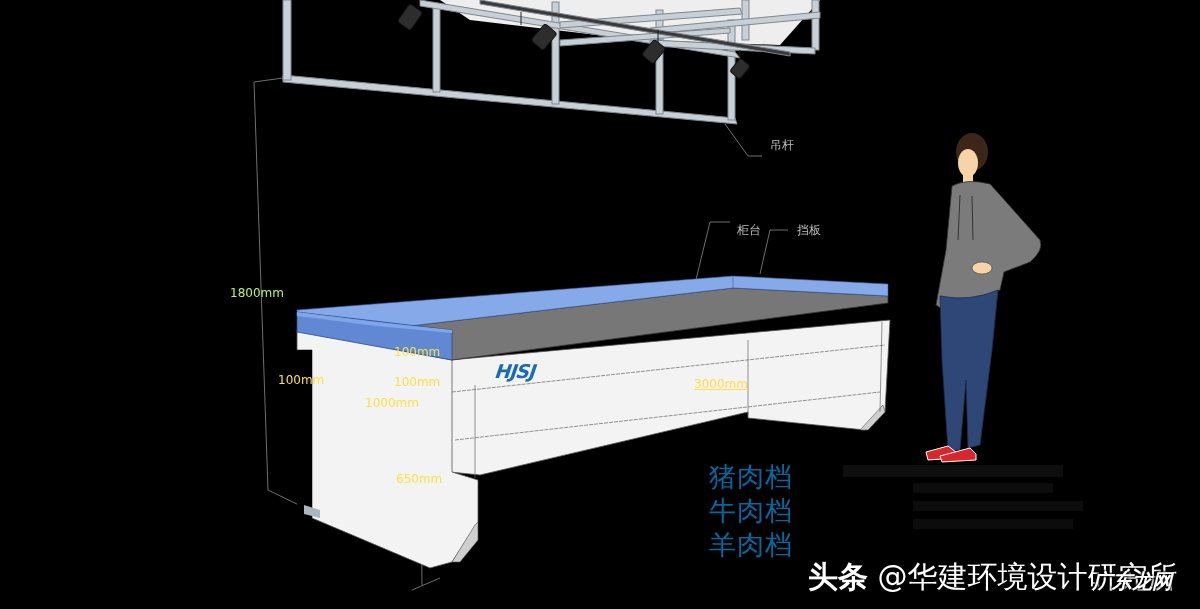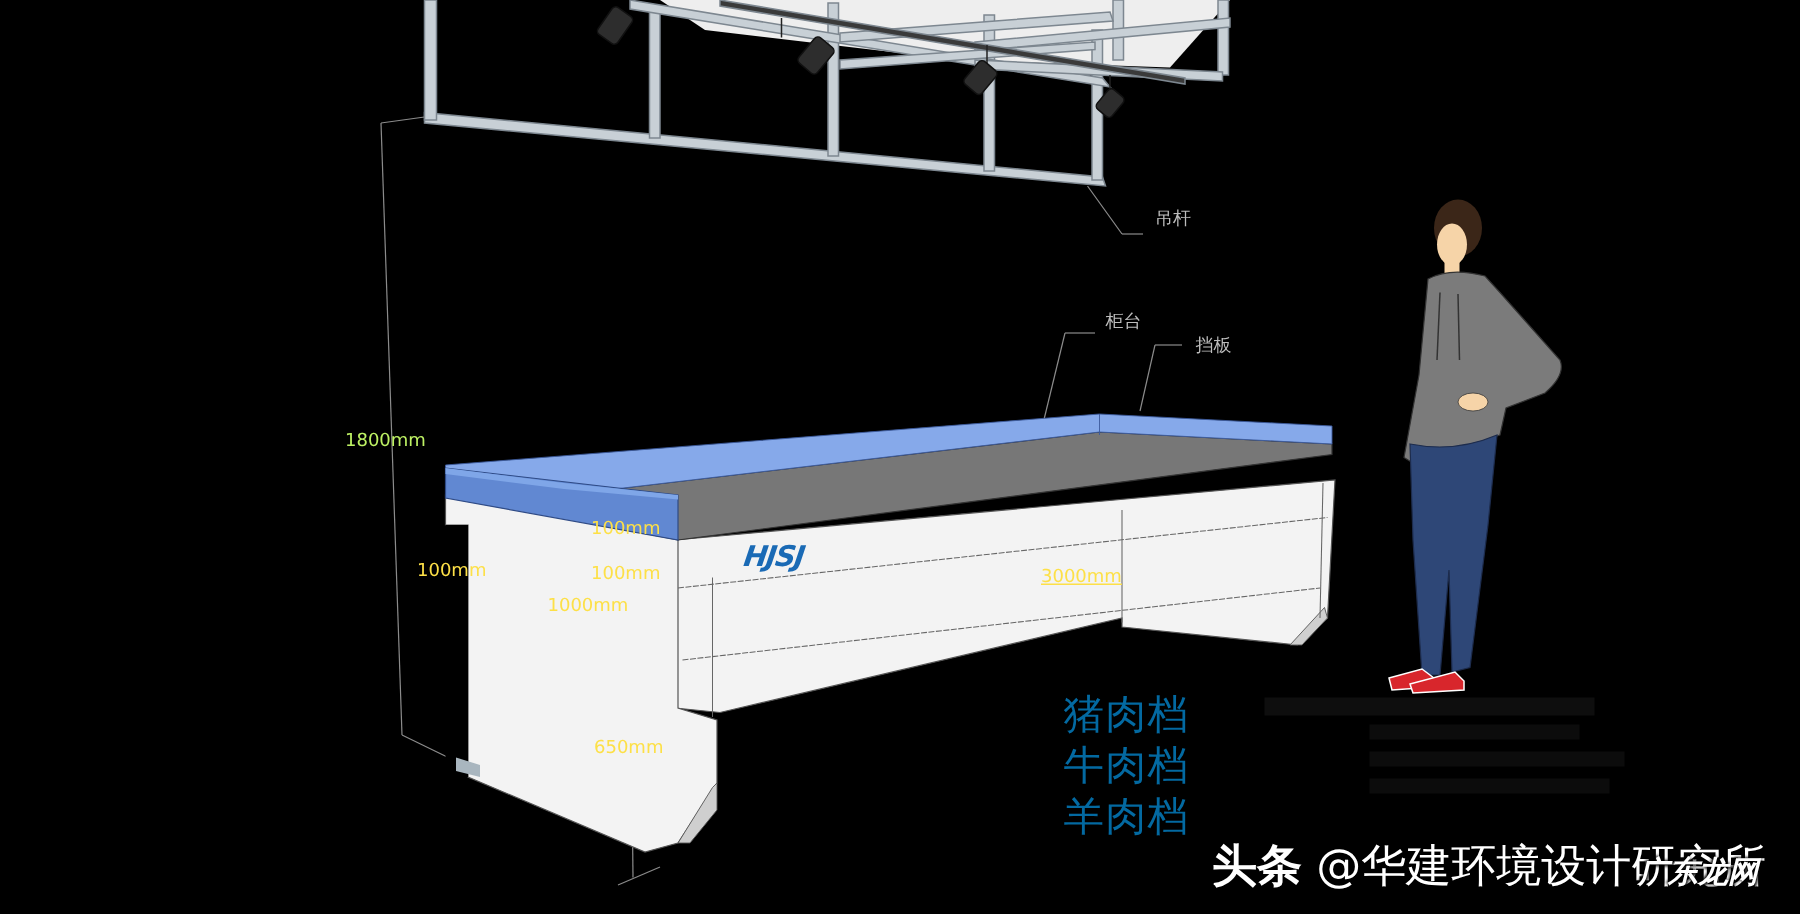--- a/index.html
+++ b/index.html
@@ -129,30 +129,30 @@
     <line x1="972" y1="196" x2="973" y2="240" stroke="#333"></line>
 
     <path d="M940 296 Q970 302 998 290 L992 350 L980 445 L968 448 L966 380 L960 450 L948 450 L942 360 Z" fill="#2e4777" stroke="#1d2c4d" stroke-width="0.8"></path>
 
     <path d="M926 452 L948 446 L956 452 L956 458 L928 460 Z" fill="#d8262c" stroke="#fff" stroke-width="1"></path>
     <path d="M940 456 L970 448 L976 454 L976 460 L942 462 Z" fill="#d8262c" stroke="#fff" stroke-width="1"></path>
   </g>
 </svg>
 
 <span class="lbl callout" style="left:770px;top:137px;">吊杆</span>
-<span class="lbl callout" style="left:737px;top:206px;font-family:Liberation Serif, serif;">柜台</span>
+<span class="lbl callout" style="left:737px;top:222px;font-family:Liberation Serif, serif;">柜台</span>
 <span class="lbl callout" style="left:797px;top:222px;">挡板</span>
 
 <span class="lbl dim dim-dark" style="left:230px;top:286px;">1800mm</span>
 <span class="lbl dim" style="left:394px;top:345px;">100mm</span>
 <span class="lbl dim" style="left:394px;top:375px;">100mm</span>
 <span class="lbl dim" style="left:278px;top:373px;">100mm</span>
 <span class="lbl dim" style="left:345px;top:396px;margin-left:20px;">1000mm</span>
 <span class="lbl dim" style="left:694px;top:377px;text-decoration:underline;">3000mm</span>
-<span class="lbl dim" style="left:396px;top:491px;text-align:right;">650mm</span>
+<span class="lbl dim" style="left:396px;top:472px;text-align:right;">650mm</span>
 
 <span class="lbl logo" style="left:496px;top:360px;">HJSJ</span>
 
 <div class="lbl" style="left:709px;top:460px;">
   <div class="stall">猪肉档</div>
   <div class="stall">牛肉档</div>
   <div class="stall">羊肉档</div>
 </div>
 
 <div class="faint-block" style="left:843px;top:462px;width:240px;height:80px;">

